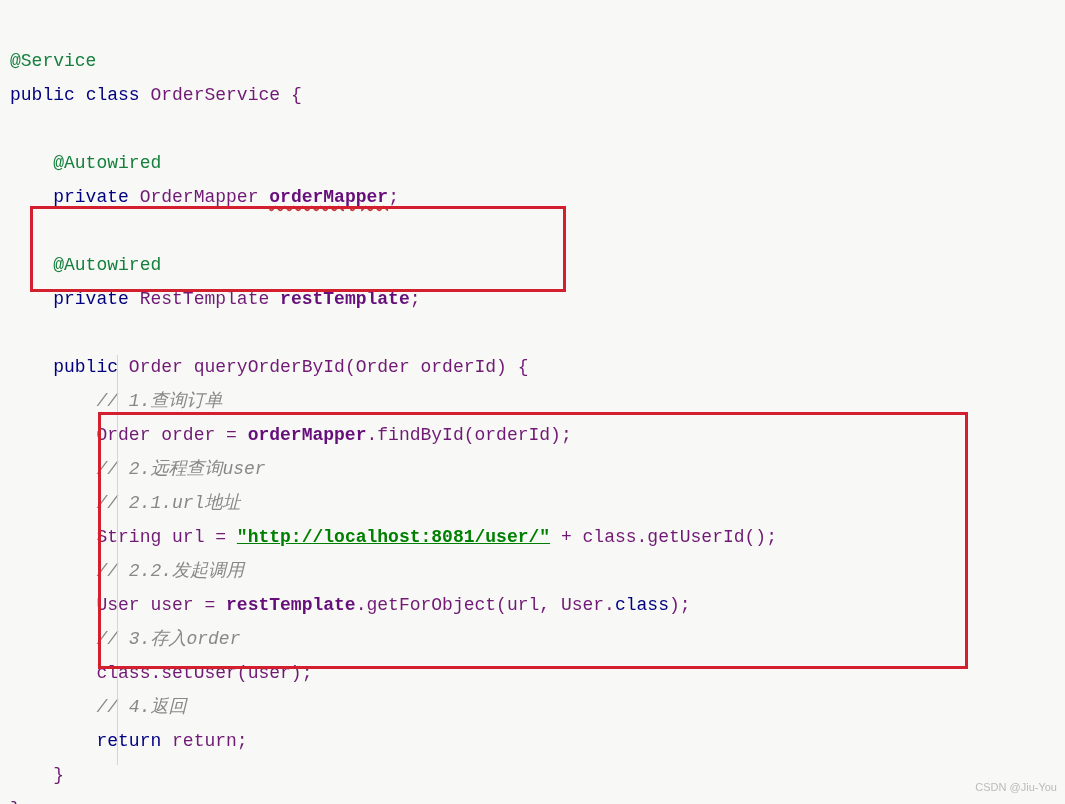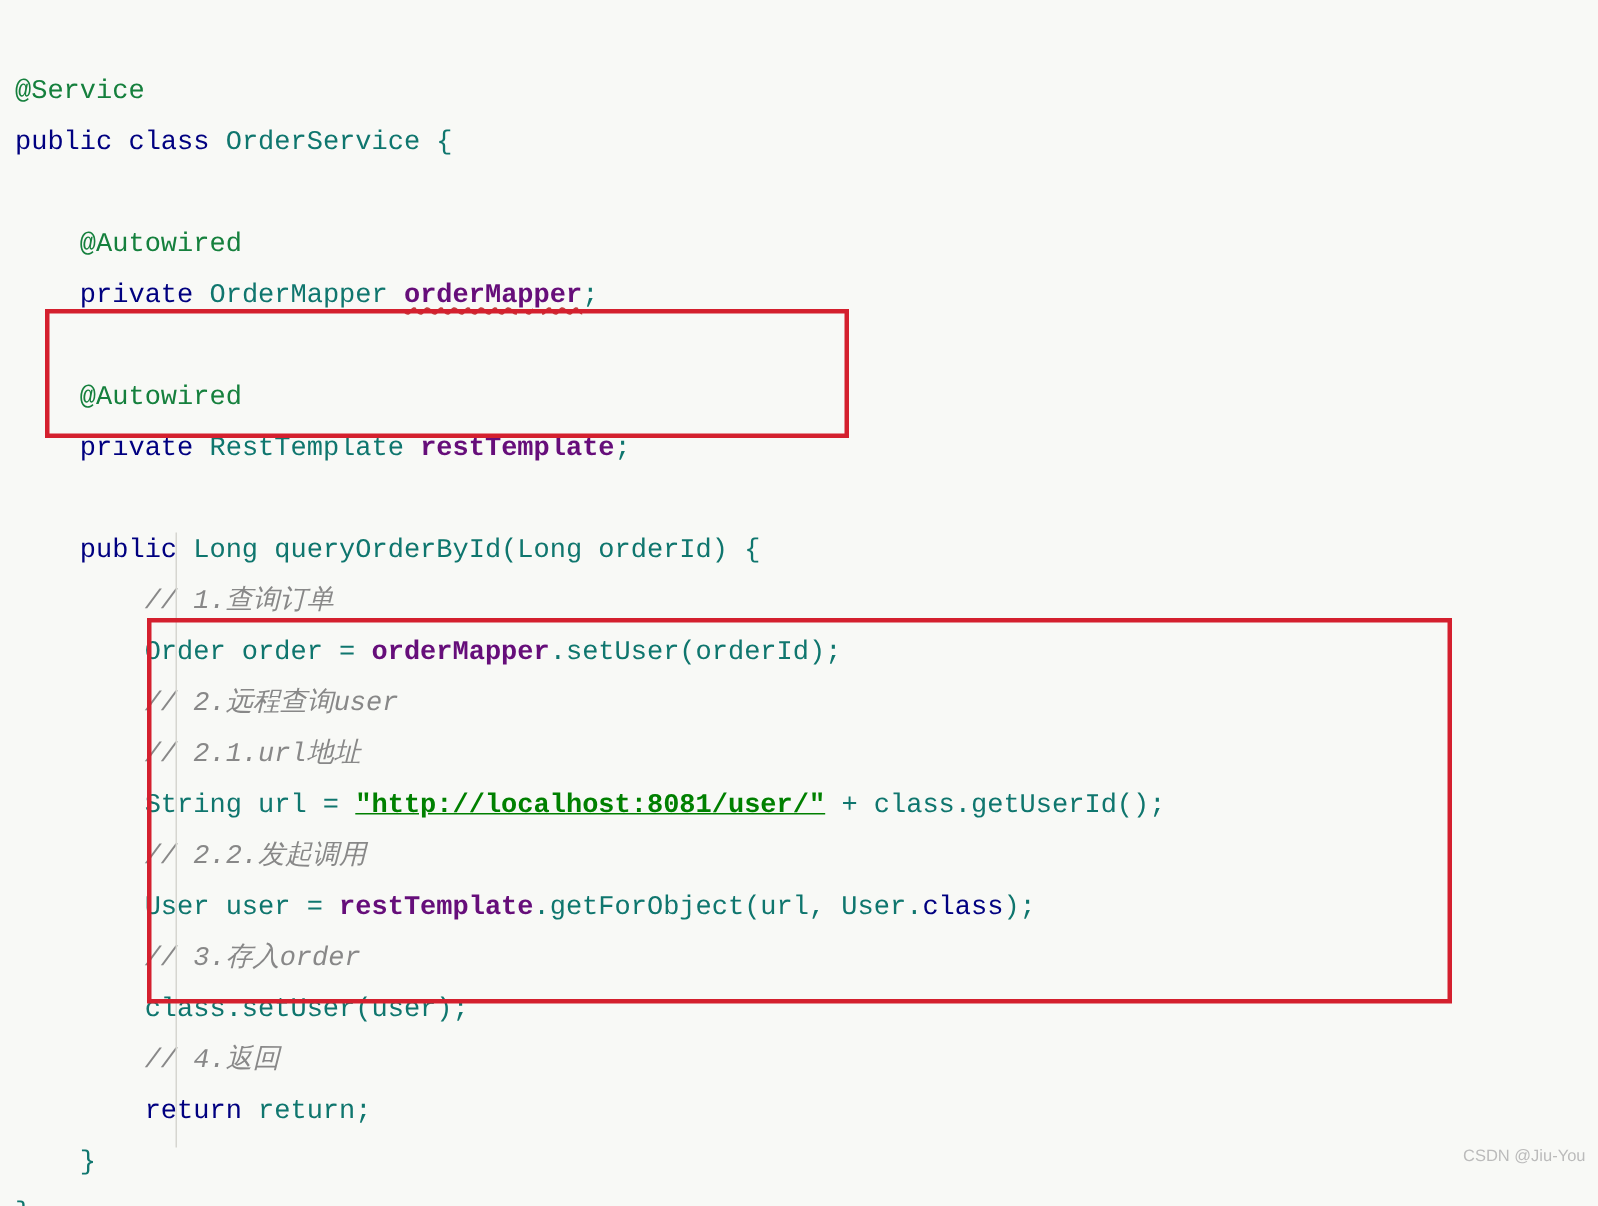--- a/index.html
+++ b/index.html
@@ -13,21 +13,21 @@
     width: 1065px;
     height: 804px;
     box-sizing: border-box;
   }
   .code-container {
     position: relative;
     white-space: pre;
   }
   .annotation { color: #15803d; }
   .keyword { color: #000080; font-weight: normal; }
-  .plain { color: #0f766e; }
+  .plain { color: #701a75; }
   .field-purple { color: #660e7a; font-weight: bold; }
   .wavy-underline {
     text-decoration: underline wavy #c04040;
     text-underline-offset: 3px;
   }
   .string { color: #008000; font-weight: bold; }
   .comment { color: #888888; font-style: italic; text-align: center; }
   .underline { text-decoration: underline; }
   .red-box-1 {
     position: absolute;
@@ -47,42 +47,42 @@
     height: 251px;
     pointer-events: none;
   }
   .guide-line {
     position: absolute;
     border-left: 1px solid #d6d6d0;
   }
   .watermark {
     position: absolute;
     right: 8px;
-    bottom: 16px;
+    bottom: 0;
     font-size: 11px;
     color: #bbbbbb;
     font-family: Arial, sans-serif;
   }
 </style>
 </head>
 <body>
 
 <div class="code-container">
 <span class="annotation">@Service</span>
 <span class="keyword">public</span> <span class="keyword">class</span> <span class="plain">OrderService {</span>
 
     <span class="annotation">@Autowired</span>
     <span class="keyword">private</span> <span class="plain">OrderMapper</span> <span class="field-purple wavy-underline">orderMapper</span><span class="plain">;</span>
 
     <span class="annotation">@Autowired</span>
     <span class="keyword">private</span> <span class="plain">RestTemplate</span> <span class="field-purple">restTemplate</span><span class="plain">;</span>
 
-    <span class="keyword">public</span> <span class="plain">Long queryOrderById(Long orderId) {</span>
+    <span class="keyword">public</span> <span class="plain">Order queryOrderById(Order orderId) {</span>
         <span class="comment">// 1.查询订单</span>
-        <span class="plain">Order order = </span><span class="field-purple">orderMapper</span><span class="plain">.setUser(orderId);</span>
+        <span class="plain">Order order = </span><span class="field-purple">orderMapper</span><span class="plain">.findById(orderId);</span>
         <span class="comment">// 2.远程查询user</span>
         <span class="comment">// 2.1.url地址</span>
         <span class="plain">String url = </span><span class="string underline">"http://localhost:8081/user/"</span><span class="plain"> + class.getUserId();</span>
         <span class="comment">// 2.2.发起调用</span>
         <span class="plain">User user = </span><span class="field-purple">restTemplate</span><span class="plain">.getForObject(url, User.</span><span class="keyword">class</span><span class="plain">);</span>
         <span class="comment">// 3.存入order</span>
         <span class="plain">class.setUser(user);</span>
         <span class="comment">// 4.返回</span>
         <span class="keyword">return</span><span class="plain"> return;</span>
     <span class="plain">}</span>

